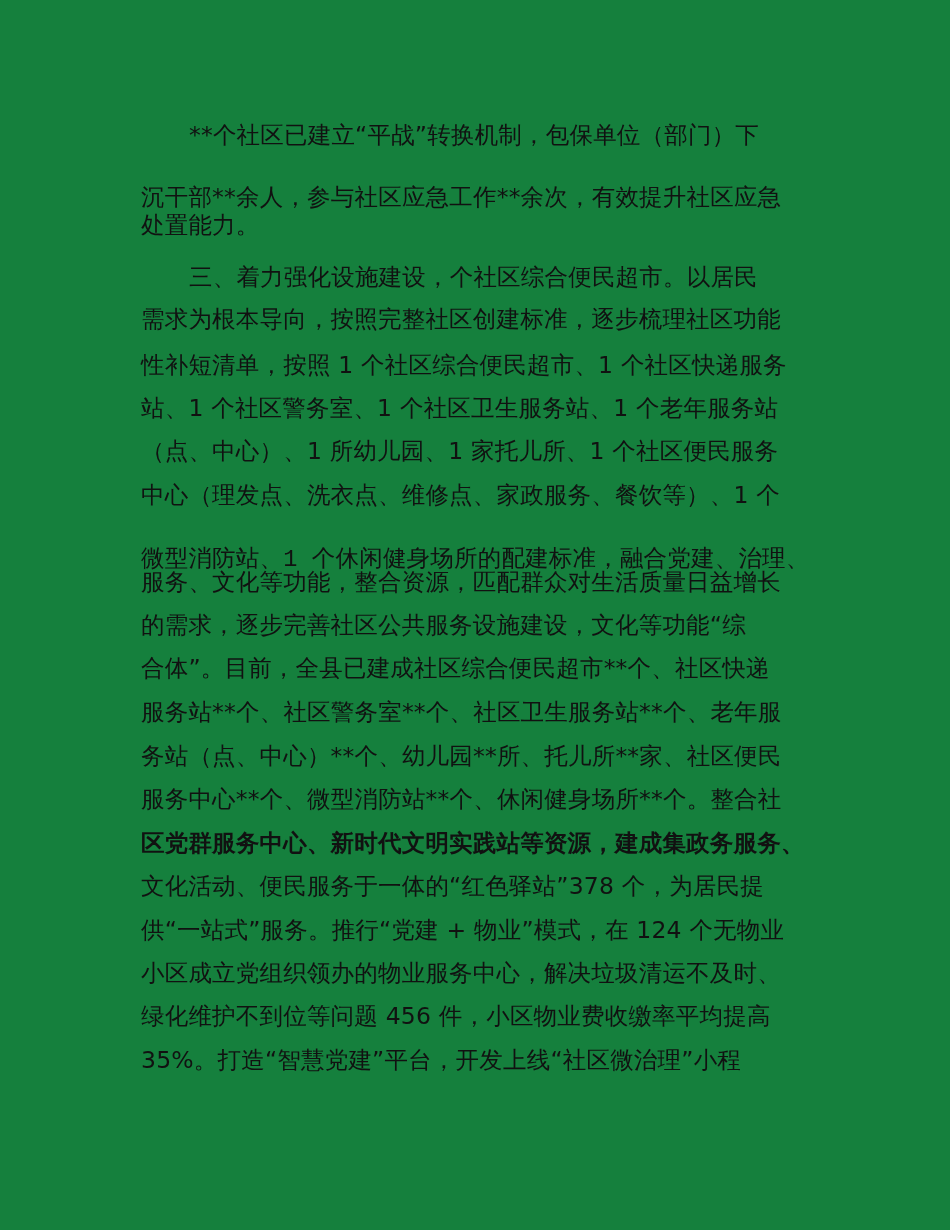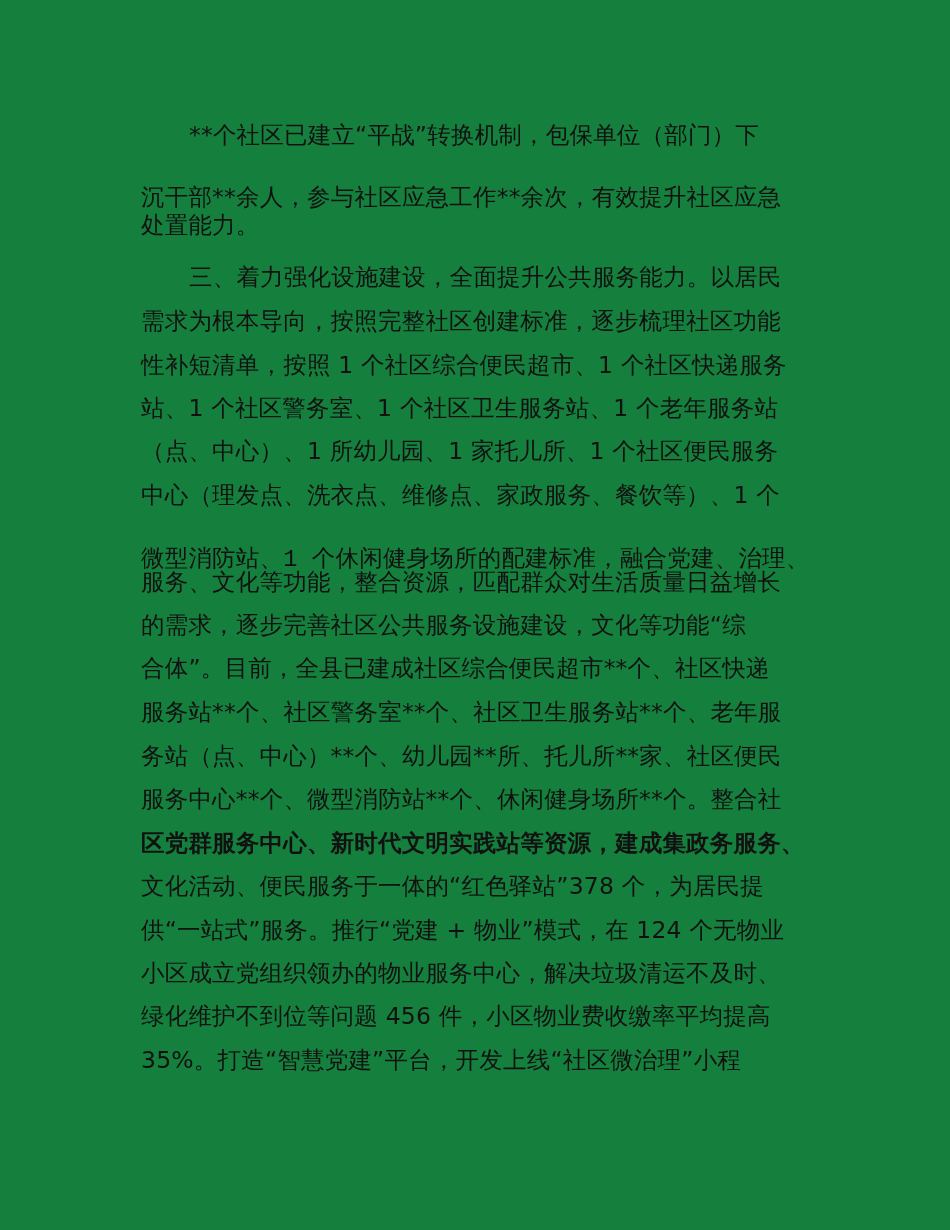--- a/index.html
+++ b/index.html
@@ -41,22 +41,22 @@
 
 <div class="page">
 
   <div>
     <div class="line indent" style="top:120px;">**个社区已建立“平战”转换机制，包保单位（部门）下</div>
     <div class="line" style="top:182px;">沉干部**余人，参与社区应急工作**余次，有效提升社区应急</div>
     <div class="line" style="top:210px;">处置能力。</div>
   </div>
 
   <div>
-    <div class="line indent" style="top:262px;">三、着力强化设施建设，全面提升公共服务能力。以居民</div>
-    <div class="line" style="top:306px;">需求为根本导向，按照完整社区创建标准，逐步梳理社区功能</div>
+    <div class="line indent" style="top:262px;">三、着力强化设施建设，个社区综合便民超市。以居民</div>
+    <div class="line" style="top:306px;font-family:Liberation Mono, monospace;">需求为根本导向，按照完整社区创建标准，逐步梳理社区功能</div>
     <div class="line" style="top:350px;">性补短清单，按照 1 个社区综合便民超市、1 个社区快递服务</div>
     <div class="line" style="top:393px;">站、1 个社区警务室、1 个社区卫生服务站、1 个老年服务站</div>
     <div class="line" style="top:436px;">（点、中心）、1 所幼儿园、1 家托儿所、1 个社区便民服务</div>
     <div class="line" style="top:480px;">中心（理发点、洗衣点、维修点、家政服务、餐饮等）、1 个</div>
     <div class="line" style="top:545px;font-family:Liberation Mono, monospace;">微型消防站、1 个休闲健身场所的配建标准，融合党建、治理、</div>
     <div class="line" style="top:567px;text-align:right;">服务、文化等功能，整合资源，匹配群众对生活质量日益增长</div>
     <div class="line" style="top:610px;">的需求，逐步完善社区公共服务设施建设，文化等功能“综</div>
     <div class="line" style="top:653px;">合体”。目前，全县已建成社区综合便民超市**个、社区快递</div>
     <div class="line" style="top:697px;">服务站**个、社区警务室**个、社区卫生服务站**个、老年服</div>
     <div class="line" style="top:741px;">务站（点、中心）**个、幼儿园**所、托儿所**家、社区便民</div>

